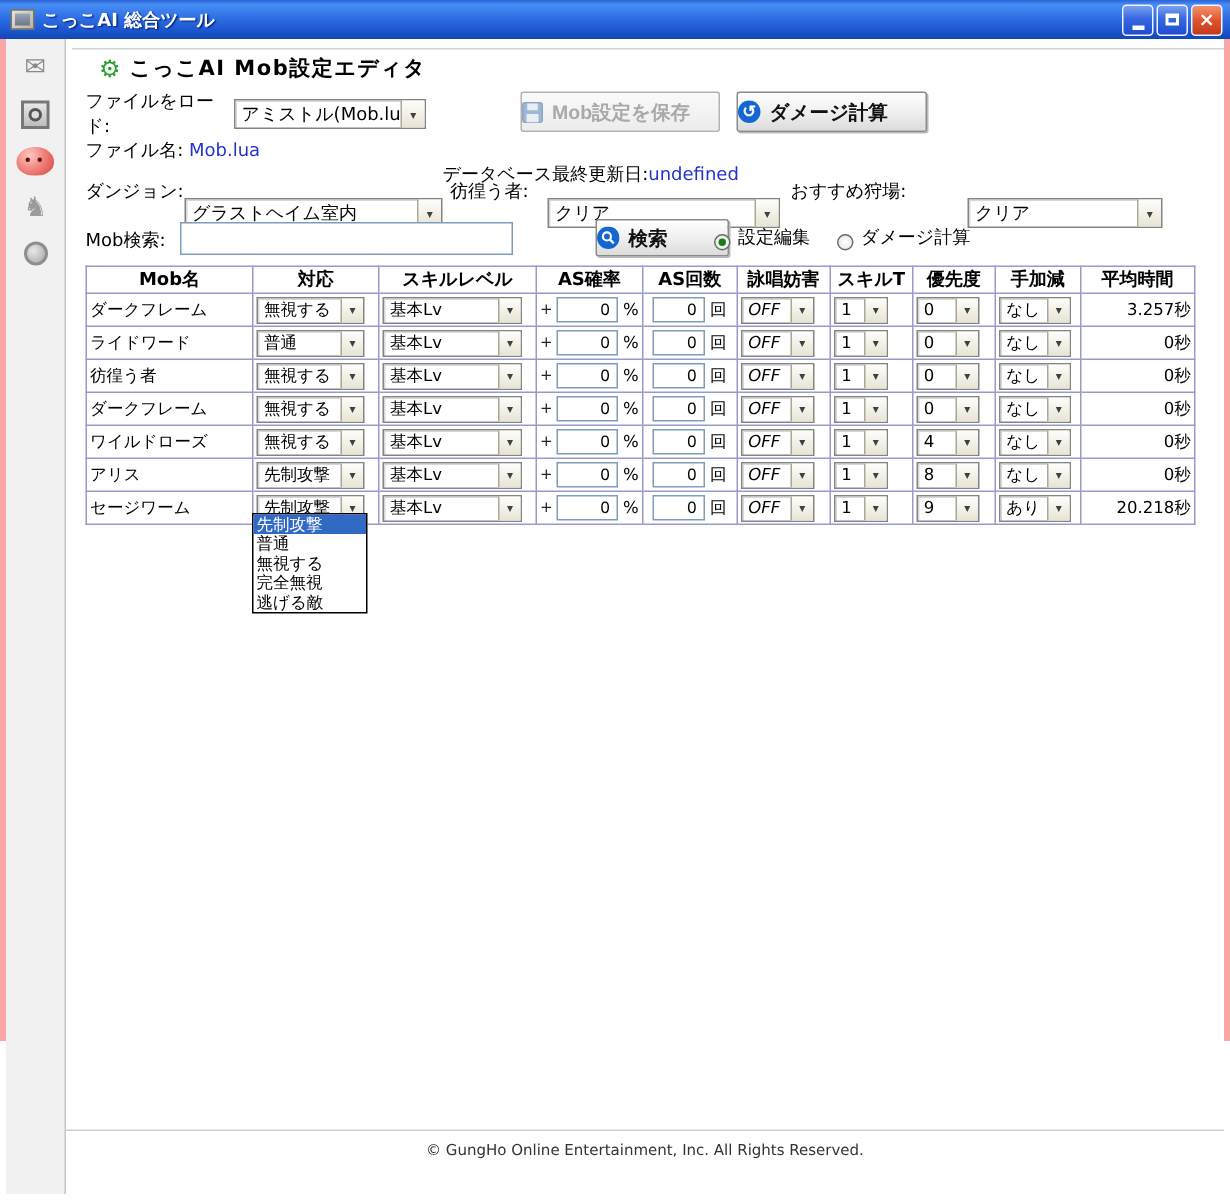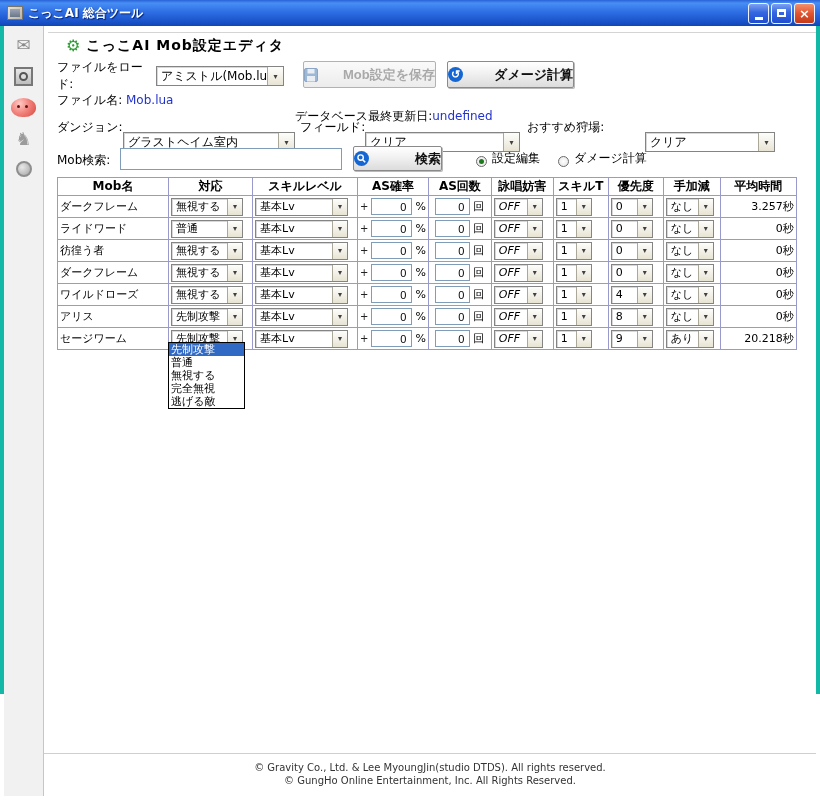--- a/index.html
+++ b/index.html
@@ -1,19 +1,19 @@
 <!DOCTYPE html>
 <html><head>
 <meta charset="utf-8">
 <style>
   * { box-sizing: border-box; margin: 0; padding: 0; }
   html,body { width:820px; height:800px; }
   body { font-family:"DejaVu Sans", sans-serif; font-size:11px; color:#000; background:#fff; }
 
-  .window { position:relative; width:820px; height:694px; background:#14b8a6; }
+  .window { position:relative; width:820px; height:694px; background:#fca5a5; }
   
   .titlebar { position:absolute; left:0; top:0; width:820px; height:26px;
     background:linear-gradient(180deg,#2a63d8 0%,#478ef5 12%,#2f6fe4 45%,#1b55cd 80%,#1146b4 100%);
     display:flex; align-items:center; padding:0 5px; }
   .app-icon { width:16px; height:14px; margin:0 5px 0 2px;
     background:linear-gradient(135deg,#e8e4da,#b9b2a4); border:1px solid #7a7468; position:relative; }
   .app-icon:after { content:""; position:absolute; left:2px; top:2px; right:2px; bottom:2px;
     background:linear-gradient(180deg,#9aa7b8,#6b7686); }
   .title-text { color:#fff; font-weight:bold; font-size:12px; text-shadow:1px 1px 1px #00237a; flex:1; }
   .win-btns { display:flex; gap:2px; }
@@ -56,24 +56,24 @@
     box-shadow:inset 1px 1px 0 #d8d8d8; }
   .xsel .xt { flex:1; padding:0 2px 0 4px; font-size:12px; white-space:nowrap; overflow:hidden; }
   .xsel .xb { width:16px; align-self:stretch; background:linear-gradient(#fdfdfb,#e8e4d4);
     border-left:1px solid #aca899; display:flex; align-items:center; justify-content:center;
     font-size:8px; color:#404040; }
   .xsel.sm { height:18px; } .xsel.sm .xt { font-size:11px; } .xsel.sm .xb { width:15px; }
 
   .row-file { position:absolute; left:13px; top:36px; height:28px; display:flex; align-items:center; }
   .row-file .lbl { width:99px; }
   .sel-file { width:128px; }
-  .btn { display:inline-flex; align-items:center; justify-content:space-between; gap:20px; height:27px;
+  .btn { display:inline-flex; align-items:center; justify-content:flex-start; gap:6px; height:27px;
     background:linear-gradient(180deg,#ffffff 0%,#f1f1f1 45%,#dcdcdc 100%);
     border:1px solid #8a8a8a; border-radius:2px; box-shadow:1px 1px 0 #b9b9b9;
-    font-size:13px; font-weight:bold; color:#111; }
+    font-size:13px; font-weight:bold; color:#111;margin-left:44px; }
   .btn.disabled { color:#a9a9a9; border-color:#b2b2b2; box-shadow:none;
     background:linear-gradient(180deg,#fafafa,#ececec); }
   .btn-save { position:absolute; left:259px; top:35px; width:133px; }
   .btn-clear { position:absolute; left:403px; top:35px; width:127px; }
   .circ-blue { width:15px; height:15px; border-radius:50%; background:#1467d2; color:#fff;
     display:inline-flex; align-items:center; justify-content:center; font-size:11px; font-weight:bold; }
 
   .row-info { position:absolute; left:13px; top:66px; width:740px; height:16px; font-size:12px; }
   .info-db { position:absolute; left:238px; top:16px; }
 
@@ -202,21 +202,21 @@
           <span class="lbl">データベース最終更新日:</span><span class="blue">undefined</span>
         </span>
       </div>
 
       <div class="row-filter">
         <span class="lbl lbl-dungeon">ダンジョン:</span>
         <span class="xsel sel-dungeon">
           <span class="xt">グラストヘイム室内</span>
           <span class="xb">▾</span>
         </span>
-        <span class="lbl lbl-field">フィールド:</span>
+        <span class="lbl lbl-field">彷徨う者:</span>
         <span class="xsel sel-field">
           <span class="xt">クリア</span>
           <span class="xb">▾</span>
         </span>
         <span class="lbl lbl-hunt">おすすめ狩場:</span>
         <span class="xsel sel-hunt">
           <span class="xt">クリア</span>
           <span class="xb">▾</span>
         </span>
       </div>
@@ -564,18 +564,17 @@
 
       <div class="dropdown">
           <div class="dd-item sel">先制攻撃</div>
           <div class="dd-item">普通</div>
           <div class="dd-item">無視する</div>
           <div class="dd-item">完全無視</div>
           <div class="dd-item">逃げる敵</div>
         </div>
 
       <div class="footer">
-        <p>© Gravity Co., Ltd. &amp; Lee MyoungJin(studio DTDS). All rights reserved.</p>
         <p>© GungHo Online Entertainment, Inc. All Rights Reserved.</p>
       </div>
     </div>
   </div>
 </div>
 
 </body></html>

